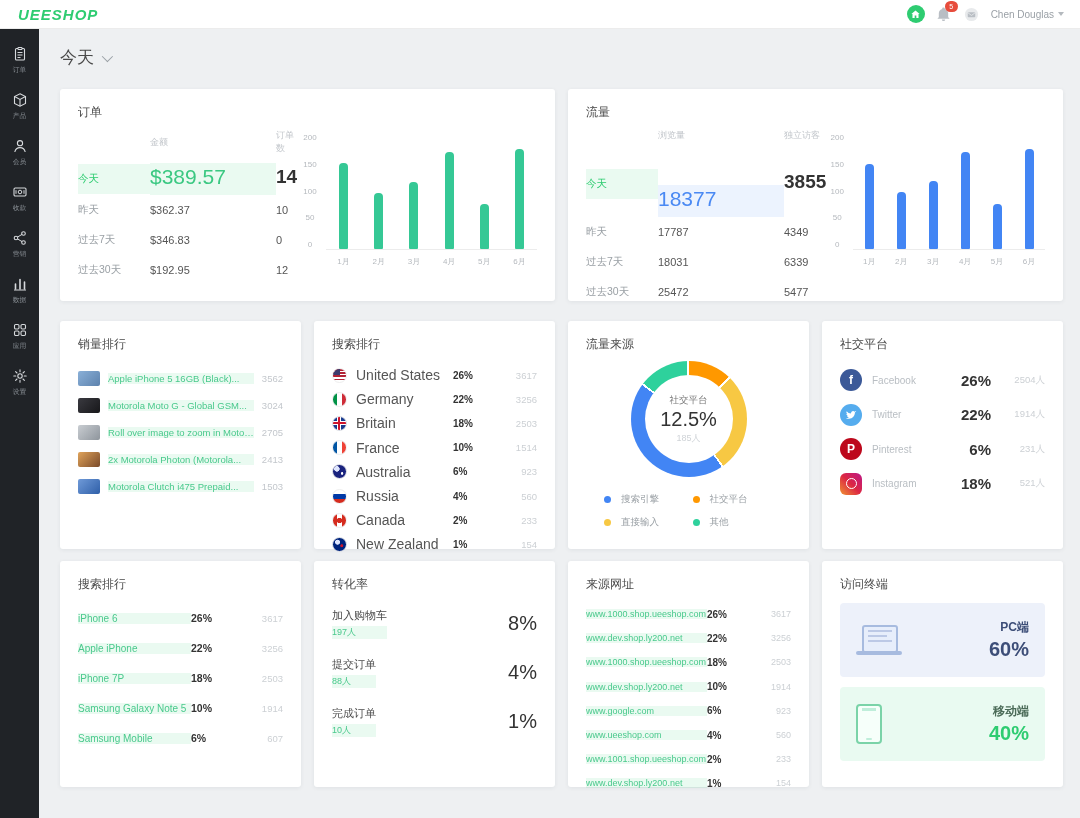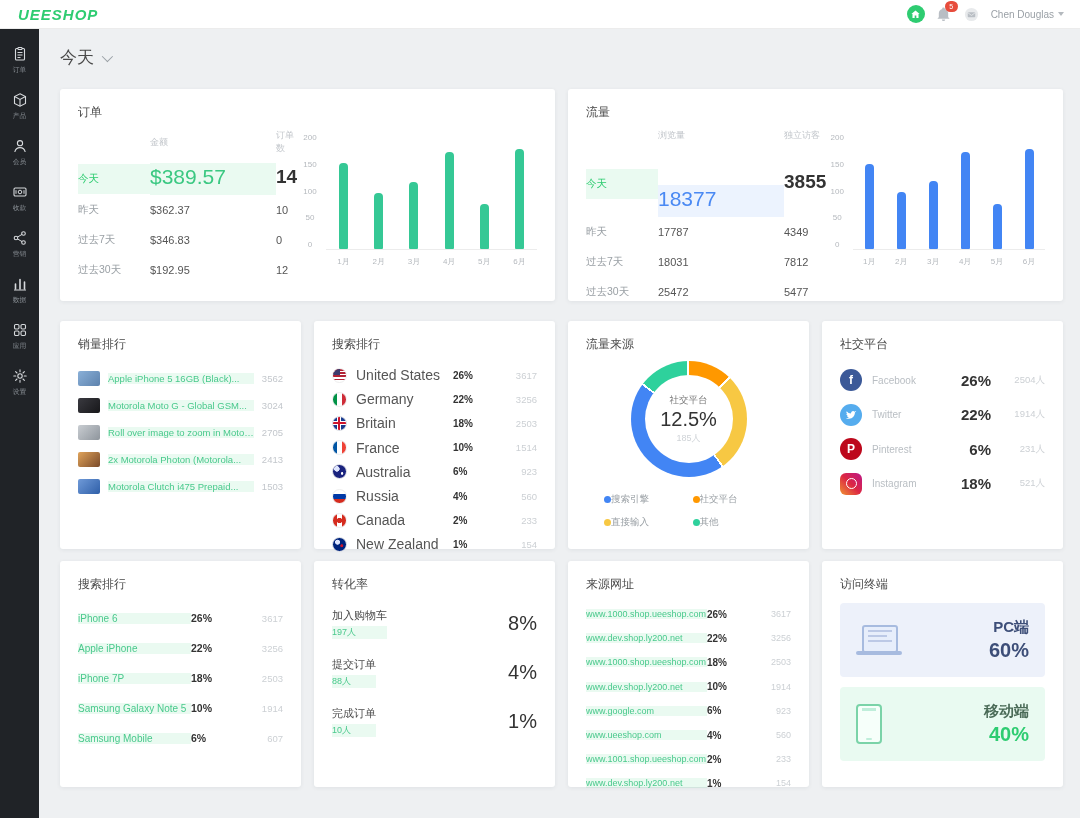--- a/index.html
+++ b/index.html
@@ -81,21 +81,21 @@
   .dpct{font-size:10px;font-weight:bold;color:#333;text-align:left;}
   .dval{font-size:9.5px;color:#ccd0d4;text-align:right;}
   
   .donut{width:116px;height:116px;border-radius:50%;position:relative;margin:8px auto 0;}
   .donut::after{content:"";position:absolute;inset:14px;background:#fff;border-radius:50%;z-index:1;}
   .donut-center{position:absolute;inset:0;z-index:2;display:flex;flex-direction:column;align-items:center;justify-content:center;gap:1px;}
   .dc-lab{font-size:9.5px;color:#777;}
   .dc-pct{font-size:20px;color:#333;}
   .dc-sub{font-size:9px;color:#cfd3d7;}
   .legend{display:grid;grid-template-columns:1fr 1fr;row-gap:10px;margin:16px 10px 0 18px;}
-  .leg-item{display:flex;align-items:center;gap:0;}
+  .leg-item{display:flex;align-items:center;gap:10px;}
   .leg-dot{width:7px;height:7px;border-radius:50%;}
   .leg-lab{font-size:9.5px;color:#9aa0a5;}
   
   .socrow{display:grid;grid-template-columns:32px 1fr 52px 54px;align-items:center;height:34.5px;}
   .soc-ic{width:22px;height:22px;border-radius:50%;display:flex;align-items:center;justify-content:center;color:#fff;font-weight:bold;font-size:12px;}
   .fb{background:#3b5998;}
   .tw{background:#55acee;}
   .pin{background:#bd081c;}
   .ig{background:linear-gradient(45deg,#f09433,#dc2743,#bc1888);border-radius:6px;position:relative;}
   .ig::after{content:"";width:9px;height:9px;border:1.5px solid #fff;border-radius:50%;}
@@ -115,21 +115,21 @@
   
   .rfrow{display:grid;grid-template-columns:1fr 42px 42px;align-items:center;height:24.2px;}
   .rf-url{font-size:9px;color:#49c98c;white-space:nowrap;overflow:hidden;text-overflow:ellipsis;cursor:pointer;text-decoration:none;}
   .rf-pct{font-size:10px;font-weight:bold;color:#333;}
   .rf-val{font-size:9px;color:#ccd0d4;text-align:right;}
   
   .term-panel{border-radius:4px;height:74px;display:flex;align-items:center;justify-content:space-between;padding:0 16px;margin-top:10px;box-sizing:border-box;}
   .term-pc{background:#edf1fa;}
   .term-mobile{background:#e9faf1;}
   .term-txt{text-align:right;}
-  .term-name{font-size:15px;font-weight:bold;margin-bottom:2px;}
+  .term-name{font-size:12px;font-weight:bold;margin-bottom:2px;}
   .term-pc .term-name{color:#3d4e78;}
   .term-mobile .term-name{color:#4b6b58;}
   .term-pct{font-size:20px;font-weight:bold;}
   .term-pc .term-pct{color:#3d4e78;}
   .term-mobile .term-pct{color:#2ecc71;}
   .laptop{width:46px;height:34px;position:relative;}
   .laptop .scr{position:absolute;left:6px;top:2px;width:32px;height:24px;border:2px solid #a7bbdf;border-radius:3px;background:#e7eefb;}
   .laptop .scr i{display:block;height:2px;background:#bcc9e6;margin:3px 4px 0;}
   .laptop .scr i:nth-child(2){width:60%;}
   .laptop .base{position:absolute;left:0;bottom:2px;width:46px;height:4px;background:#a7bbdf;border-radius:2px;}
@@ -312,21 +312,21 @@
           <span class="hdr">浏览量</span>
           <span class="hdr">独立访客</span>
           <span class="lab now hl-g">今天</span>
           <span class="big-amt blue hl-b">18377</span>
           <span class="big-cnt">3855</span>
           <span class="lab">昨天</span>
           <span class="v">17787</span>
           <span class="v">4349</span>
           <span class="lab">过去7天</span>
           <span class="v">18031</span>
-          <span class="v">7812</span>
+          <span class="v">6339</span>
           <span class="lab">过去30天</span>
           <span class="v">25472</span>
           <span class="v">5477</span>
         </div>
         <div class="chart">
             <div class="yaxis">
               <span>200</span>
               <span>150</span>
               <span>100</span>
               <span>50</span>

